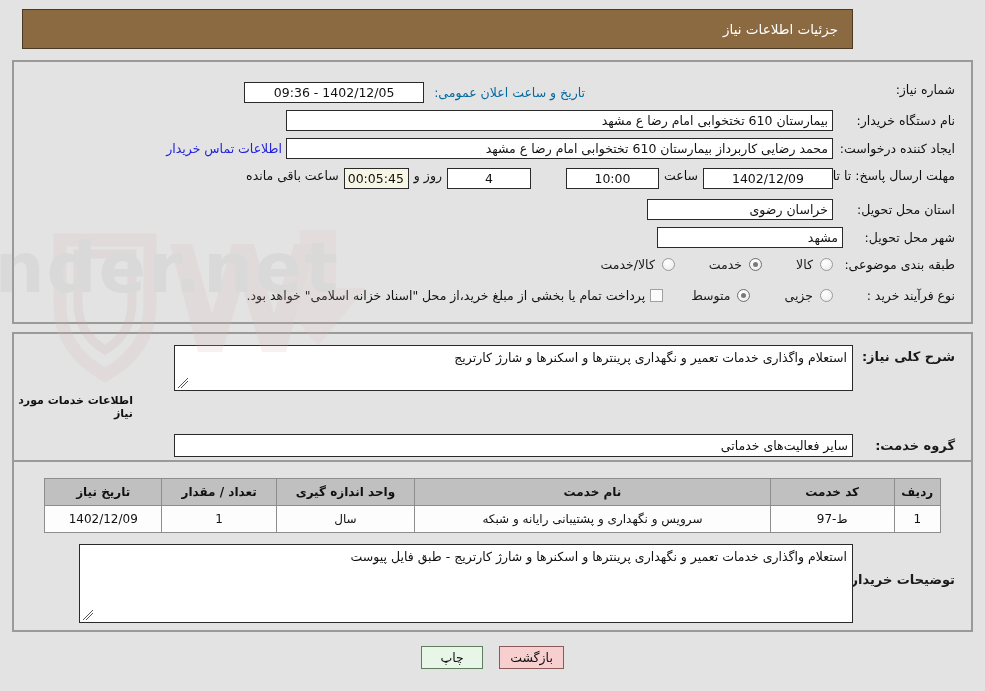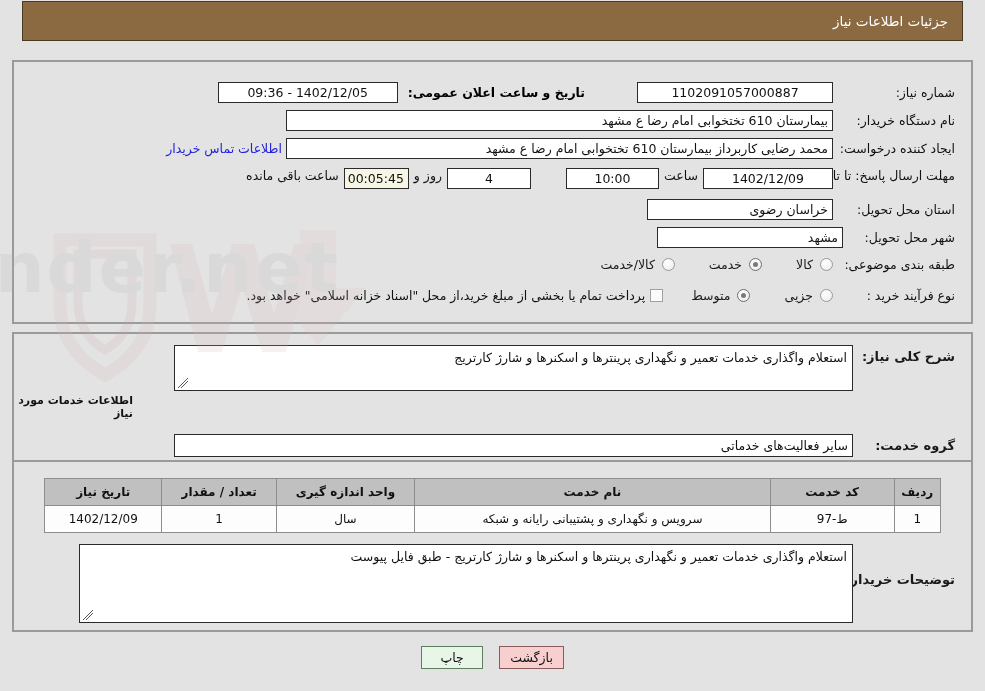--- a/index.html
+++ b/index.html
@@ -23,22 +23,22 @@
     left: 0; top: 230px;
     width: 985px; height: 180px;
     pointer-events: none;
     z-index: 5;
     opacity: .22;
   }
 
   
   #header-bar {
     position: absolute;
-    left: 22px; top: 1px;
-    width: 941px; height: 40px;
+    left: 22px; top: 9px;
+    width: 831px; height: 40px;
     background: #8b6a42;
     border: 1px solid #4a3a22;
     box-sizing: border-box;
     display: flex;
     align-items: center;
     justify-content: flex-start;
     padding-right: 14px;
   }
   #header-bar .title {
     color: #ffffff;
@@ -64,21 +64,21 @@
     display: flex;
     align-items: center;
     white-space: nowrap;
   }
   .lbl {
     font-size: 12.5px;
     color: #111;
     text-align: left;
     white-space: nowrap;
   }
-  .lbl-accent { color: #000000; font-weight: bold; }
+  .lbl-accent { color: #0369a1; }
   .fld {
     border: 1px solid #2a2a2a;
     background: #ffffff;
     box-sizing: border-box;
     height: 21px;
     line-height: 19px;
     font-size: 12.5px;
     padding: 0 4px;
     color: #111;
     overflow: hidden;
@@ -233,21 +233,20 @@
 </svg>
 
 <div id="header-bar">
   <span class="title">جزئیات اطلاعات نیاز</span>
 </div>
 
 <div class="panel" id="panel-top"></div>
 
 <div class="frow" style="right:30px; top:82px;">
   <span class="lbl" style="width:112px; display:inline-block; text-align:right;">شماره نیاز:</span>
-  <span class="fld center" style="width:196px; margin-right:10px;">1102091057000887</span>
 </div>
 <div class="frow" style="right:400px; top:82px;">
   <span class="lbl lbl-accent" style="display:inline-block; text-align:right;">تاریخ و ساعت اعلان عمومی:</span>
   <span class="fld center" style="width:180px; margin-right:10px;">1402/12/05 - 09:36</span>
 </div>
 
 <div class="frow" style="right:30px; top:110px;">
   <span class="lbl" style="width:112px; display:inline-block; text-align:right;">نام دستگاه خریدار:</span>
   <span class="fld right" style="width:547px; margin-right:10px;">بیمارستان 610 تختخوابی امام رضا ع  مشهد</span>
 </div>

